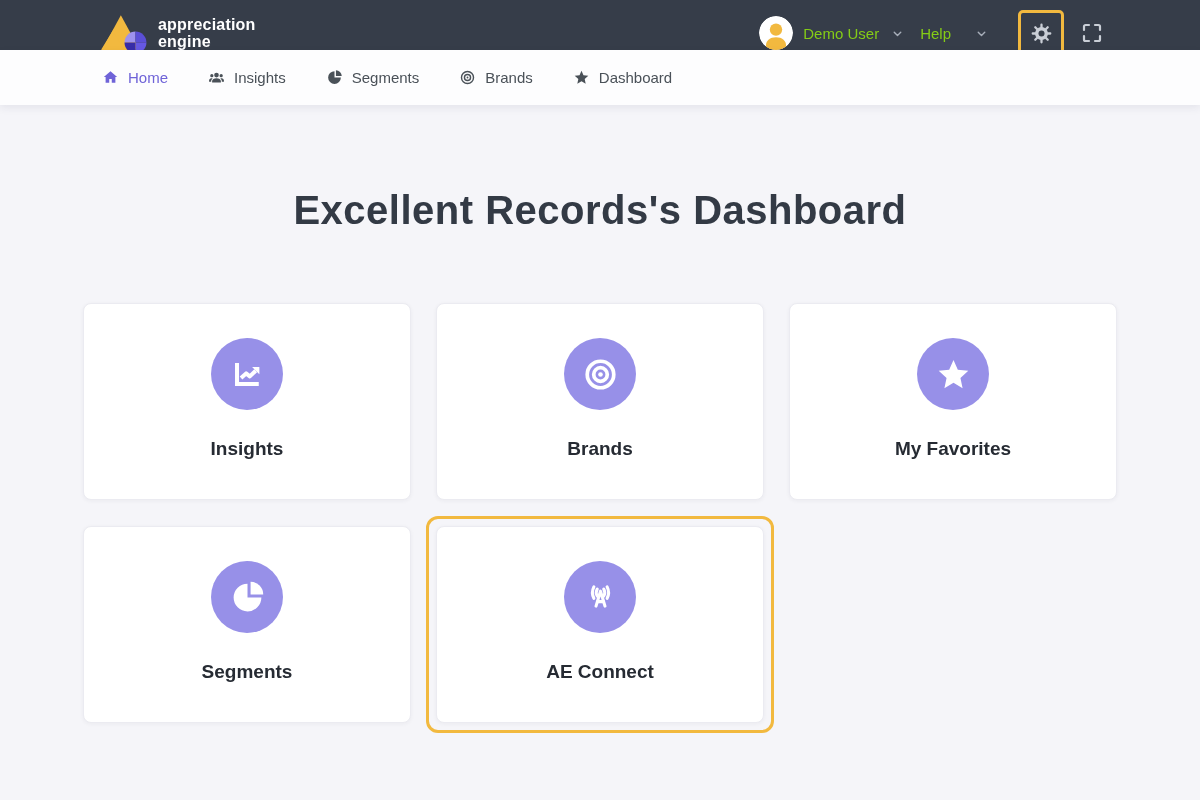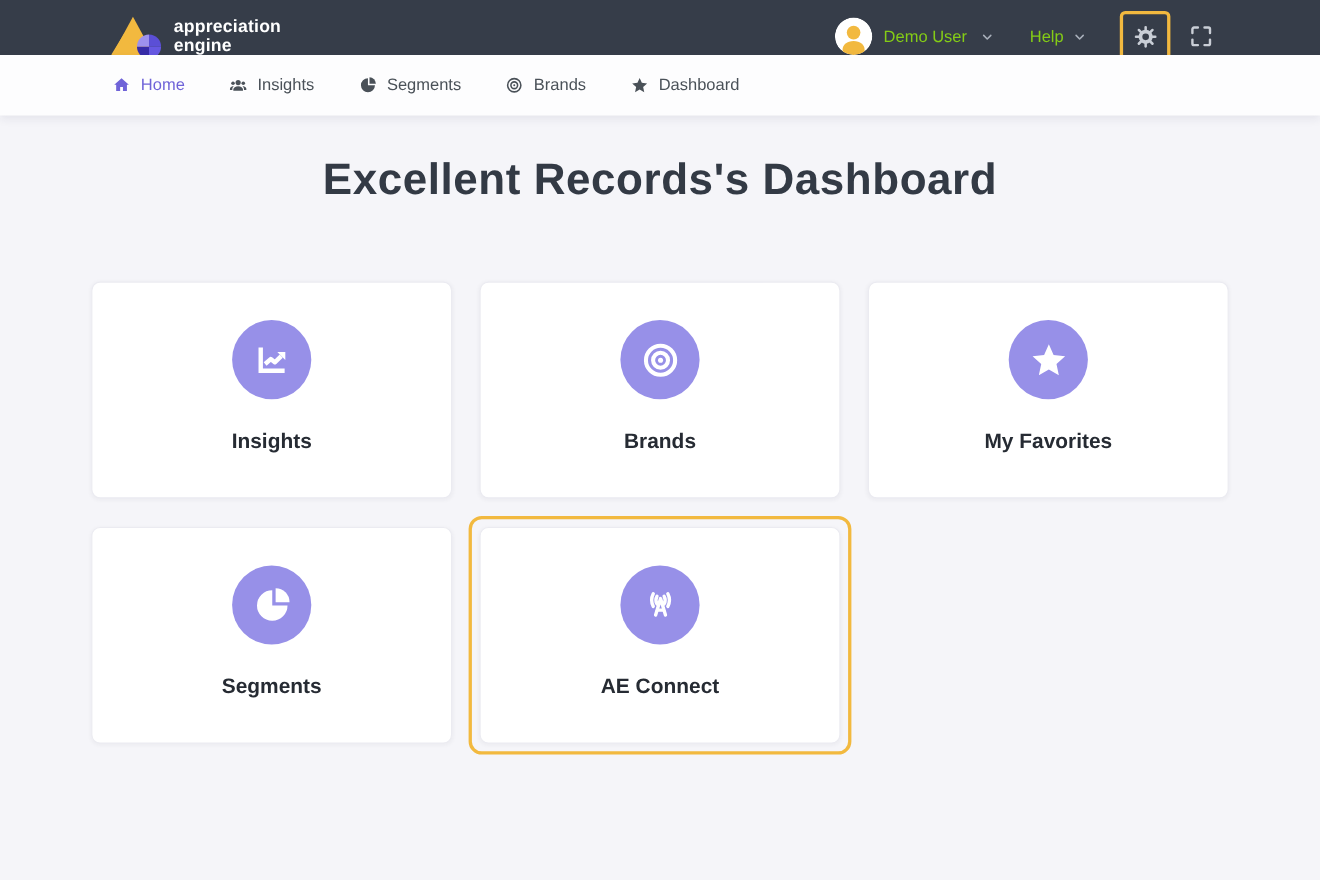--- a/index.html
+++ b/index.html
@@ -16,21 +16,21 @@
     display:flex; align-items:center; justify-content:space-between;
     padding:16px 96px 0 100px;
   }
   .brand { display:flex; align-items:center; gap:10px; cursor:pointer; }
   .brand-text { color:#ffffff; font-weight:bold; font-size:16px; line-height:1.08; letter-spacing:.2px; display:flex; flex-direction:column; }
   .topbar-right { display:flex; align-items:center; color:#84cc16; font-size:15px; }
   .user-menu { display:flex; align-items:center; gap:10px; cursor:pointer; }
   .avatar { width:34px; height:34px; border-radius:50%; overflow:hidden; display:block; }
   .chev { width:13px; height:13px; margin-left:2px; }
   .chev path { stroke:#a8afba; stroke-width:2.6; fill:none; stroke-linecap:round; stroke-linejoin:round; }
-  .help-menu { display:flex; align-items:center; gap:6px; cursor:pointer; margin-left:32px;text-align:center; }
+  .help-menu { display:flex; align-items:center; gap:22px; cursor:pointer; margin-left:16px;text-align:center; }
   .gear-btn {
     width:46px; height:46px; margin-left:30px;
     border:3px solid #f2b93f; border-radius:5px; background:transparent;
     display:flex; align-items:center; justify-content:center; cursor:pointer;
   }
   .gear-btn svg { width:25px; height:25px; }
   .fs-btn { background:transparent; border:none; margin-left:16px; cursor:pointer; display:flex; align-items:center; }
   .fs-btn svg { width:24px; height:24px; }
   .fs-btn path { stroke:#c9ced6; stroke-width:2.2; fill:none; stroke-linecap:round; }
 
@@ -40,21 +40,21 @@
     display:flex; align-items:center; gap:40px; padding:0 102px;
     box-shadow:0 3px 8px rgba(40,40,80,.08);
     position:relative; z-index:2;
   }
   .nav-item { display:flex; align-items:center; gap:9px; font-size:15px; color:#4a5158; cursor:pointer; text-decoration:none; }
   .nav-item svg { width:17px; height:17px; fill:#4a5158; }
   .nav-item.active { color:#6f63d8; }
   .nav-item.active svg { fill:#6f63d8; }
 
   
-  main { padding-top:36px; }
+  main { padding-top:83px; }
   h1 { text-align:center; font-size:40px; font-weight:bold; color:#333a45; letter-spacing:.5px; }
   .grid {
     margin:70px 83px 0;
     display:grid; grid-template-columns:repeat(3,1fr); gap:26px 25px;
   }
   .card {
     position:relative; height:197px;
     background:#ffffff; border:1px solid #ebebf1; border-radius:8px;
     box-shadow:0 1px 4px rgba(30,30,60,.05);
     display:flex; flex-direction:column; align-items:center;

